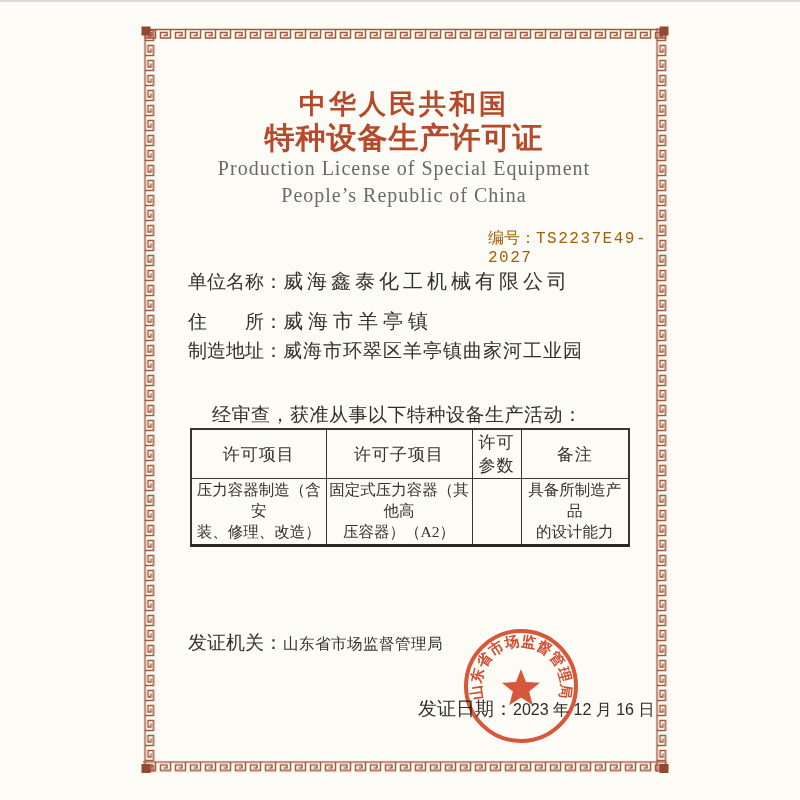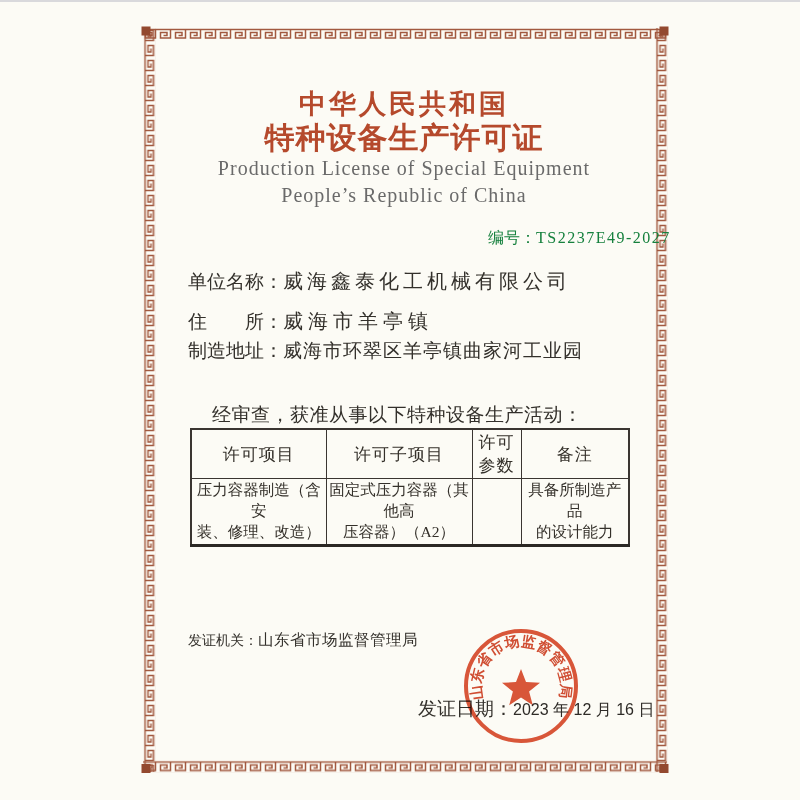--- a/index.html
+++ b/index.html
@@ -19,21 +19,21 @@
     font-size:27px;letter-spacing:3px;color:#b5492c;}
   .title-cn2{position:absolute;top:106px;left:0;width:808px;text-align:center;
     font-family:"Liberation Sans","DejaVu Sans",sans-serif;font-weight:700;
     font-size:30px;letter-spacing:1px;color:#b5492c;}
   .title-en1{position:absolute;top:145px;left:0;width:808px;text-align:center;
     font-size:20px;letter-spacing:1px;color:#6a6a6a;}
   .title-en2{position:absolute;top:172px;left:0;width:808px;text-align:center;
     font-size:20px;letter-spacing:1px;color:#6a6a6a;}
 
   
-  .license-no{position:absolute;top:216px;left:488px;font-size:16px;color:#15803d;}
+  .license-no{position:absolute;top:216px;left:488px;font-size:16px;color:#a16207;font-family:Liberation Mono, monospace;}
   .license-no .num{letter-spacing:1.5px;}
 
   
   .field{position:absolute;left:188px;white-space:nowrap;}
   .field .lbl{font-size:19px;letter-spacing:0;}
   .f1{top:256px;} .f2{top:296px;} .f3{top:326px;font-family:Liberation Mono, monospace;}
   .f1 .val{font-size:20px;letter-spacing:4px;}
   .f2 .val{font-size:20px;letter-spacing:5px;}
   .f3 .val{font-size:19px;letter-spacing:1px;}
 
@@ -43,21 +43,21 @@
   table.activity{position:absolute;left:190px;top:416px;border-collapse:collapse;
     table-layout:fixed;width:438px;border:2px solid #3a3531;border-bottom:3px solid #2b2824;}
   table.activity th,table.activity td{
     border:1.6px solid #3a3531;text-align:center;vertical-align:middle;
     white-space:pre-line;padding:1px 2px;font-weight:normal;color:#34302a;}
   table.activity th{font-size:17px;height:40px;letter-spacing:1px;}
   table.activity td{font-size:15.5px;height:42px;line-height:1.35;}
 
   
   .issuer-line{position:absolute;left:188px;top:618px;white-space:nowrap;}
-  .issuer-line .lbl{font-size:14px;}
+  .issuer-line .lbl{font-size:19px;}
   .issuer-line .val{font-size:15.5px;letter-spacing:0.5px;}
   .valid-line{position:absolute;left:188px;top:652px;white-space:nowrap;}
   .issue-line{position:absolute;left:418px;top:652px;white-space:nowrap;margin-top:32px;}
   .valid-line .lbl,.issue-line .lbl{font-size:19px;}
   .valid-line .val,.issue-line .val{font-size:16px;
     font-family:"Liberation Sans","DejaVu Sans",sans-serif;color:#2e2b27;}
 
   .seal-svg{position:absolute;left:0;top:0;z-index:6;pointer-events:none;
     mix-blend-mode:multiply;opacity:0.92;}
 </style>

